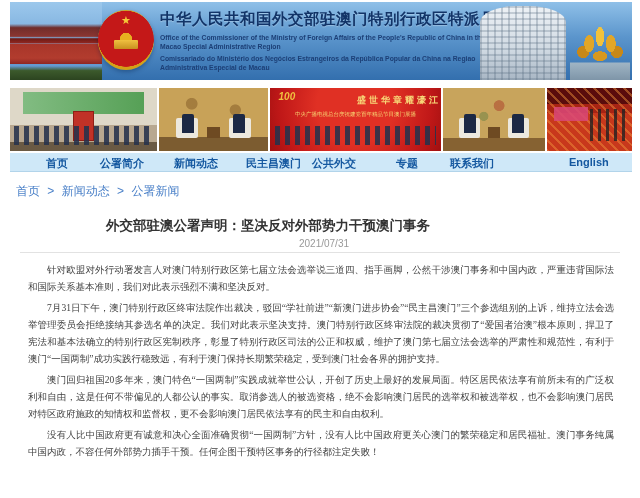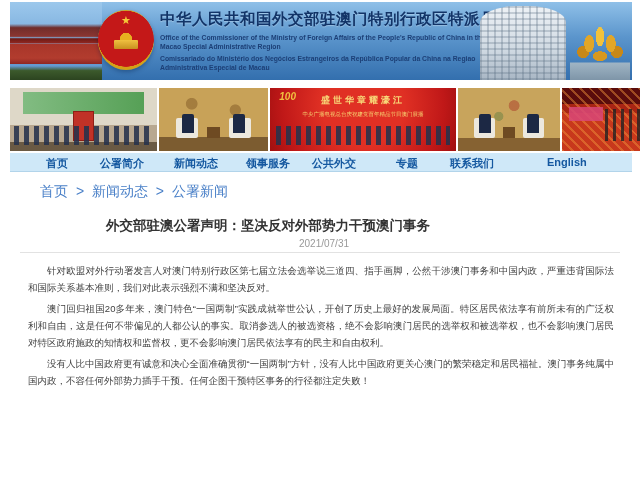--- a/index.html
+++ b/index.html
@@ -56,59 +56,59 @@
      background:repeating-linear-gradient(90deg,#26324c 0 5px, transparent 5px 10px); }
   .photo2 { width:109px; background:
      radial-gradient(circle at 30% 25%, rgba(120,80,30,.45) 0 6%, transparent 7%),
      radial-gradient(circle at 70% 35%, rgba(120,80,30,.45) 0 6%, transparent 7%),
      linear-gradient(180deg,#c8a258 0 78%,#7c5c30 78% 100%); }
   .chair { position:absolute; bottom:20%; width:20%; height:32%; background:#ece8de; border-radius:2px; }
   .chair.left { left:16%; } .chair.right { right:16%; }
   .fig { position:absolute; bottom:28%; width:11%; height:30%; background:#1c2844; border-radius:2px 2px 0 0; }
   .fig.left { left:21%; } .fig.right { right:21%; }
   .ctable { position:absolute; bottom:20%; left:44%; width:12%; height:18%; background:#6e4a22; }
-  .photo3 { width:186px; background:radial-gradient(circle at 50% 28%, #e03024 0 40%, #c01818 78%, #a01010 100%); }
+  .photo3 { width:171px; background:radial-gradient(circle at 50% 28%, #e03024 0 40%, #c01818 78%, #a01010 100%); }
   .p3-logo { position:absolute; left:5%; top:5%; color:#f0c040; font-weight:bold; font-style:italic; font-size:10px; }
-  .p3-t1 { position:absolute; top:9%; left:0; width:100%; text-align:center; color:#f8d878;
+  .p3-t1 { position:absolute; top:9%; left:0; width:100%; text-align:right; color:#f8d878;
      font-weight:bold; font-size:9px; letter-spacing:3px; }
   .p3-t2 { position:absolute; top:36%; left:0; width:100%; text-align:center; color:#f6d070; font-size:5.5px; }
   .photo4 { width:102px; background:
      radial-gradient(circle at 55% 28%, rgba(170,60,40,.5) 0 7%, transparent 8%),
      radial-gradient(circle at 40% 45%, rgba(80,120,60,.4) 0 6%, transparent 7%),
      linear-gradient(180deg,#c8a45c 0 80%,#866232 80% 100%); }
   .photo5 { width:85px; background:
      repeating-linear-gradient(45deg, rgba(240,150,60,.45) 0 2px, transparent 2px 7px),
      linear-gradient(180deg,#5a0c0c 0 26%,#a82414 26% 40%,#c8381c 40% 100%); }
   .p5-banner { position:absolute; left:8%; top:30%; width:40%; height:22%; background:#d84878; opacity:.85; }
   .p5-crowd { position:absolute; right:4%; top:34%; width:46%; height:50%; opacity:.8;
      background:repeating-linear-gradient(90deg,#222 0 3px, transparent 3px 8px); }
 
   
   .navbar { position:absolute; left:10px; top:153px; width:622px; height:19px;
      background:#cfe8f8; border-bottom:1px solid #b2d4ea; }
   .nav-item { position:absolute; top:3px; font-size:11px; font-weight:bold; color:#1558a0; cursor:pointer; white-space:nowrap; }
   .nav-item:nth-of-type(1){left:36px;} .nav-item:nth-of-type(2){left:90px;}
   .nav-item:nth-of-type(3){left:164px;} .nav-item:nth-of-type(4){left:236px;}
   .nav-item:nth-of-type(5){left:302px;} .nav-item:nth-of-type(6){left:386px;text-align:right;}
-  .nav-item:nth-of-type(7){left:440px;} .nav-item:nth-of-type(8){left:519px;padding-left:18px;}
+  .nav-item:nth-of-type(7){left:440px;} .nav-item:nth-of-type(8){left:541px;padding-left:18px;}
 
   
-  .breadcrumb { position:absolute; left:40px; top:183px; font-size:14px; color:#4a80c8; }
+  .breadcrumb { position:absolute; left:16px; top:183px; font-size:12px; color:#4a80c8; }
   .crumb { color:#4a80c8; cursor:pointer; }
   .crumb-sep { margin:0 4px; color:#4a80c8; }
 
   
   .article-title { position:absolute; left:0; top:217px; width:536px; text-align:center;
      font-size:13.5px; font-weight:bold; color:#333; }
   .article-date { position:absolute; left:4px; top:238px; width:640px; text-align:center;
      font-size:10px; color:#999; }
   .divider { position:absolute; left:20px; top:252px; width:600px; height:0; border-top:1px solid #e2e2e2; }
   .body-text { position:absolute; left:28px; top:262px; width:586px;
      font-size:9.5px; line-height:17px; color:#3f3f3f; text-align:justify; }
-  .body-text p { margin:0 0 4px; text-indent:2em; }
+  .body-text p { margin:0 0 4px; text-indent:2em;font-family:Liberation Serif, serif; }
 </style>
 </head>
 <body>
 
 <div class="page">
 
   <div class="banner">
     <div class="tiananmen"></div>
     <div class="emblem"></div>
     <div class="banner-text">
@@ -149,38 +149,39 @@
     <div class="photo photo5">
       <div class="p5-banner"></div>
       <div class="p5-crowd"></div>
     </div>
   </div>
 
   <div class="navbar">
     <span class="nav-item">首页</span>
     <span class="nav-item">公署简介</span>
     <span class="nav-item">新闻动态</span>
-    <span class="nav-item">领事服务</span>
+    <span class="nav-item">民主昌澳门</span>
     <span class="nav-item">公共外交</span>
     <span class="nav-item">专题</span>
     <span class="nav-item">联系我们</span>
     <span class="nav-item">English</span>
   </div>
 
   <div class="breadcrumb">
     <span class="crumb">首页</span>
     <span class="crumb-sep">&gt;</span>
     <span class="crumb">新闻动态</span>
     <span class="crumb-sep">&gt;</span>
     <span class="crumb">公署新闻</span>
   </div>
 
   <div class="article-title">外交部驻澳公署声明：坚决反对外部势力干预澳门事务</div>
   <div class="article-date">2021/07/31</div>
   <div class="divider"></div>
 
   <div class="body-text">
     <p>针对欧盟对外行动署发言人对澳门特别行政区第七届立法会选举说三道四、指手画脚，公然干涉澳门事务和中国内政，严重违背国际法和国际关系基本准则，我们对此表示强烈不满和坚决反对。</p>
+    <p>7月31日下午，澳门特别行政区终审法院作出裁决，驳回“学社前进”“新澳门进步协会”“民主昌澳门”三个参选组别的上诉，维持立法会选举管理委员会拒绝接纳其参选名单的决定。我们对此表示坚决支持。澳门特别行政区终审法院的裁决贯彻了“爱国者治澳”根本原则，捍卫了宪法和基本法确立的特别行政区宪制秩序，彰显了特别行政区司法的公正和权威，维护了澳门第七届立法会选举的严肃性和规范性，有利于澳门“一国两制”成功实践行稳致远，有利于澳门保持长期繁荣稳定，受到澳门社会各界的拥护支持。</p>
     <p>澳门回归祖国20多年来，澳门特色“一国两制”实践成就举世公认，开创了历史上最好的发展局面。特区居民依法享有前所未有的广泛权利和自由，这是任何不带偏见的人都公认的事实。取消参选人的被选资格，绝不会影响澳门居民的选举权和被选举权，也不会影响澳门居民对特区政府施政的知情权和监督权，更不会影响澳门居民依法享有的民主和自由权利。</p>
     <p>没有人比中国政府更有诚意和决心全面准确贯彻“一国两制”方针，没有人比中国政府更关心澳门的繁荣稳定和居民福祉。澳门事务纯属中国内政，不容任何外部势力插手干预。任何企图干预特区事务的行径都注定失败！</p>
   </div>
 
 </div>
 
 </body></html>

